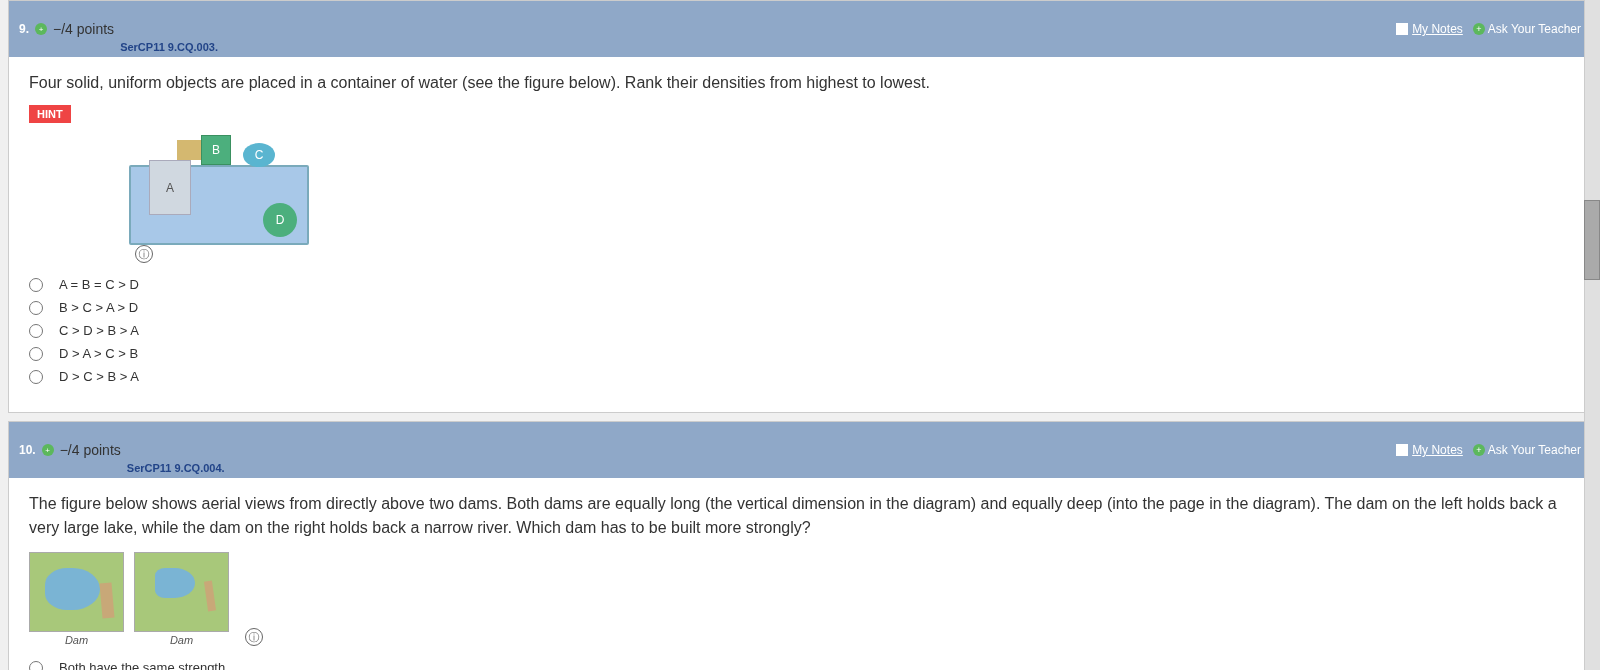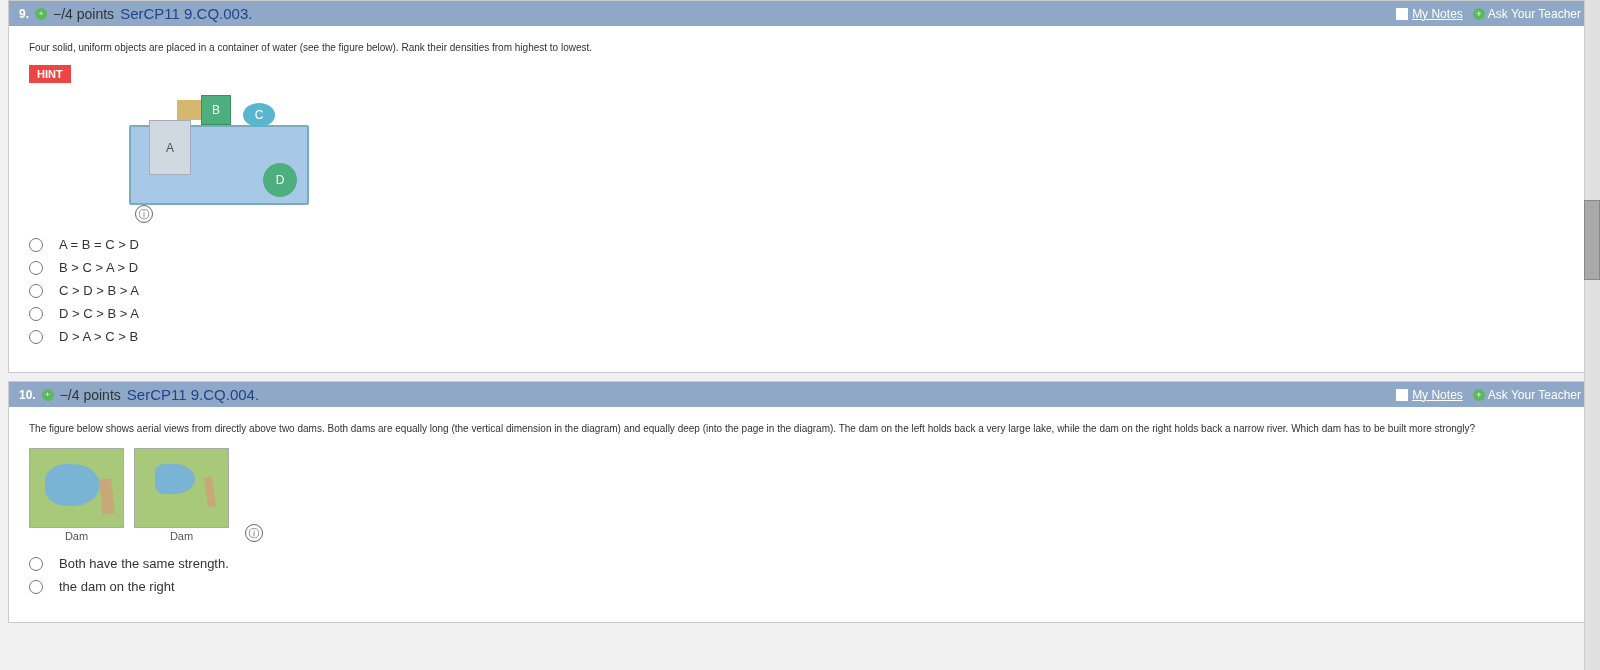--- a/index.html
+++ b/index.html
@@ -37,22 +37,23 @@
       color: #fff;
     }
 
     .points-badge {
       color: #333;
       font-size: 14px;
     }
 
     .question-code {
       color: #224488;
-      font-size: 15px;
-      font-weight: normal;
+      font-size: 11px;
+      font-weight: bold;
+      margin-top: 36px;
     }
 
     .header-right {
       display: flex;
       align-items: center;
       gap: 10px;
       font-size: 12px;
     }
 
     .my-notes-label {
@@ -90,21 +91,21 @@
       color: #fff;
       text-align: center;
       line-height: 12px;
     }
 
     .question-body {
       padding: 14px 20px 20px 20px;
     }
 
     .question-text {
-      font-size: 10px;
+      font-size: 16px;
       color: #333;
       margin-bottom: 10px;
       line-height: 1.5;
     }
 
     .hint-btn {
       display: inline-block;
       background: #ef4444;
       color: #fff;
       font-size: 11px;
@@ -269,20 +270,21 @@
       position: relative;
       background: #a8c87a;
       border: 1px solid #aaa;
       overflow: hidden;
     }
 
     .dam-label {
       font-size: 11px;
       color: #555;
       margin-top: 2px;
+      font-style: italic;
     }
 
     
     .dam-left-water {
       position: absolute;
       top: 15px;
       left: 15px;
       width: 55px;
       height: 42px;
       background: #7ab4d4;
@@ -405,26 +407,26 @@
         </div>
         <div class="radio-option">
           <input type="radio" name="q9" id="q9b" style="">
           <label for="q9b">B &gt; C &gt; A &gt; D</label>
         </div>
         <div class="radio-option">
           <input type="radio" name="q9" id="q9c" style="">
           <label for="q9c">C &gt; D &gt; B &gt; A</label>
         </div>
         <div class="radio-option">
+          <input type="radio" name="q9" id="q9e" style="">
+          <label for="q9e">D &gt; A &gt; C &gt; B</label>
+        </div>
+        <div class="radio-option">
           <input type="radio" name="q9" id="q9d" style="">
           <label for="q9d">D &gt; C &gt; B &gt; A</label>
-        </div>
-        <div class="radio-option">
-          <input type="radio" name="q9" id="q9e" style="">
-          <label for="q9e">D &gt; A &gt; C &gt; B</label>
         </div>
       </div>
     </div>
   </div>
 
   <div class="question-block">
     <div class="question-header">
       <div class="question-header-left">
         <span class="question-number">10.</span>
         <span class="points-icon">+</span>

